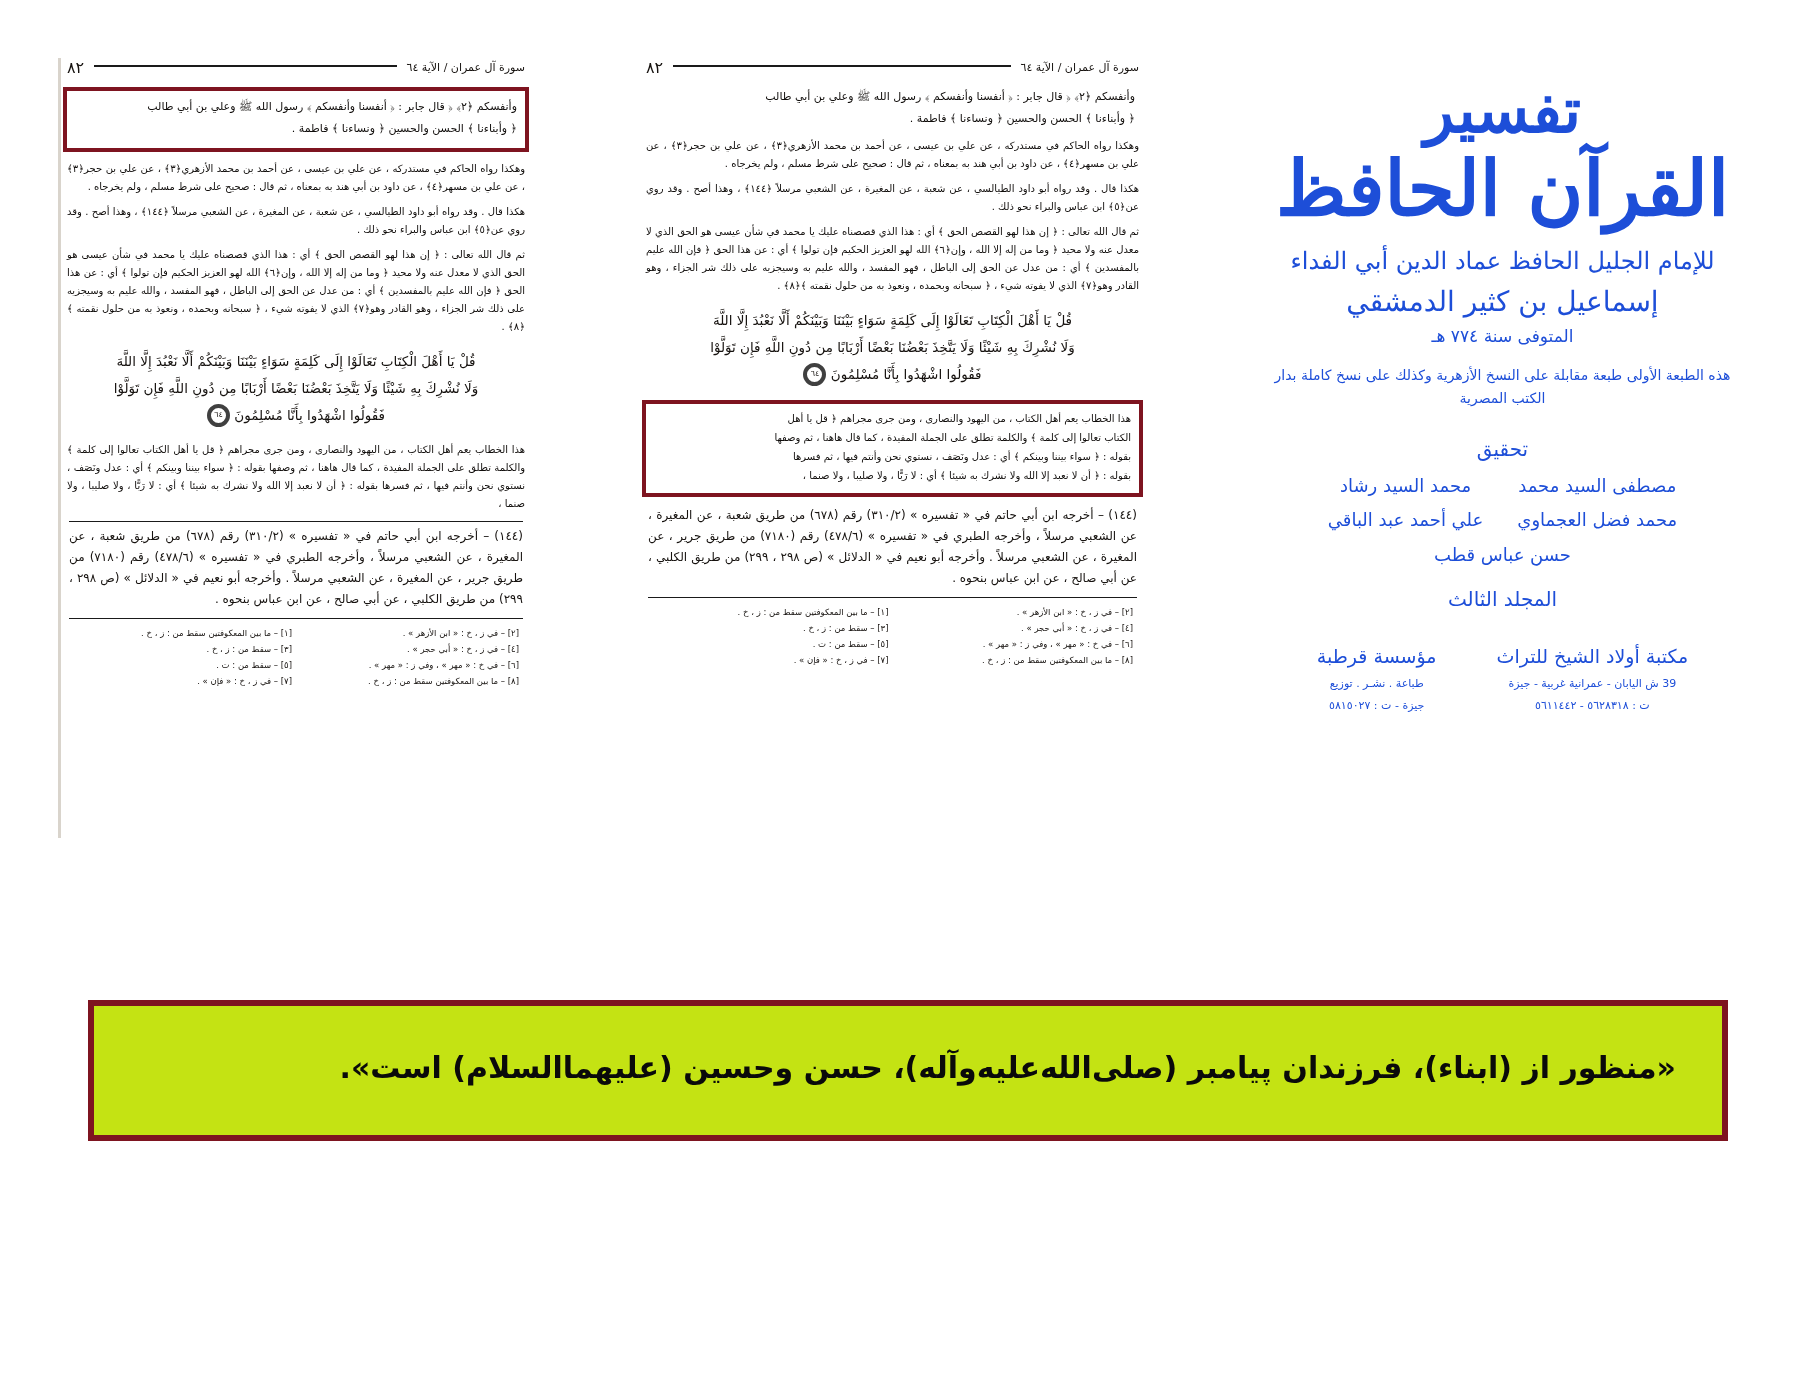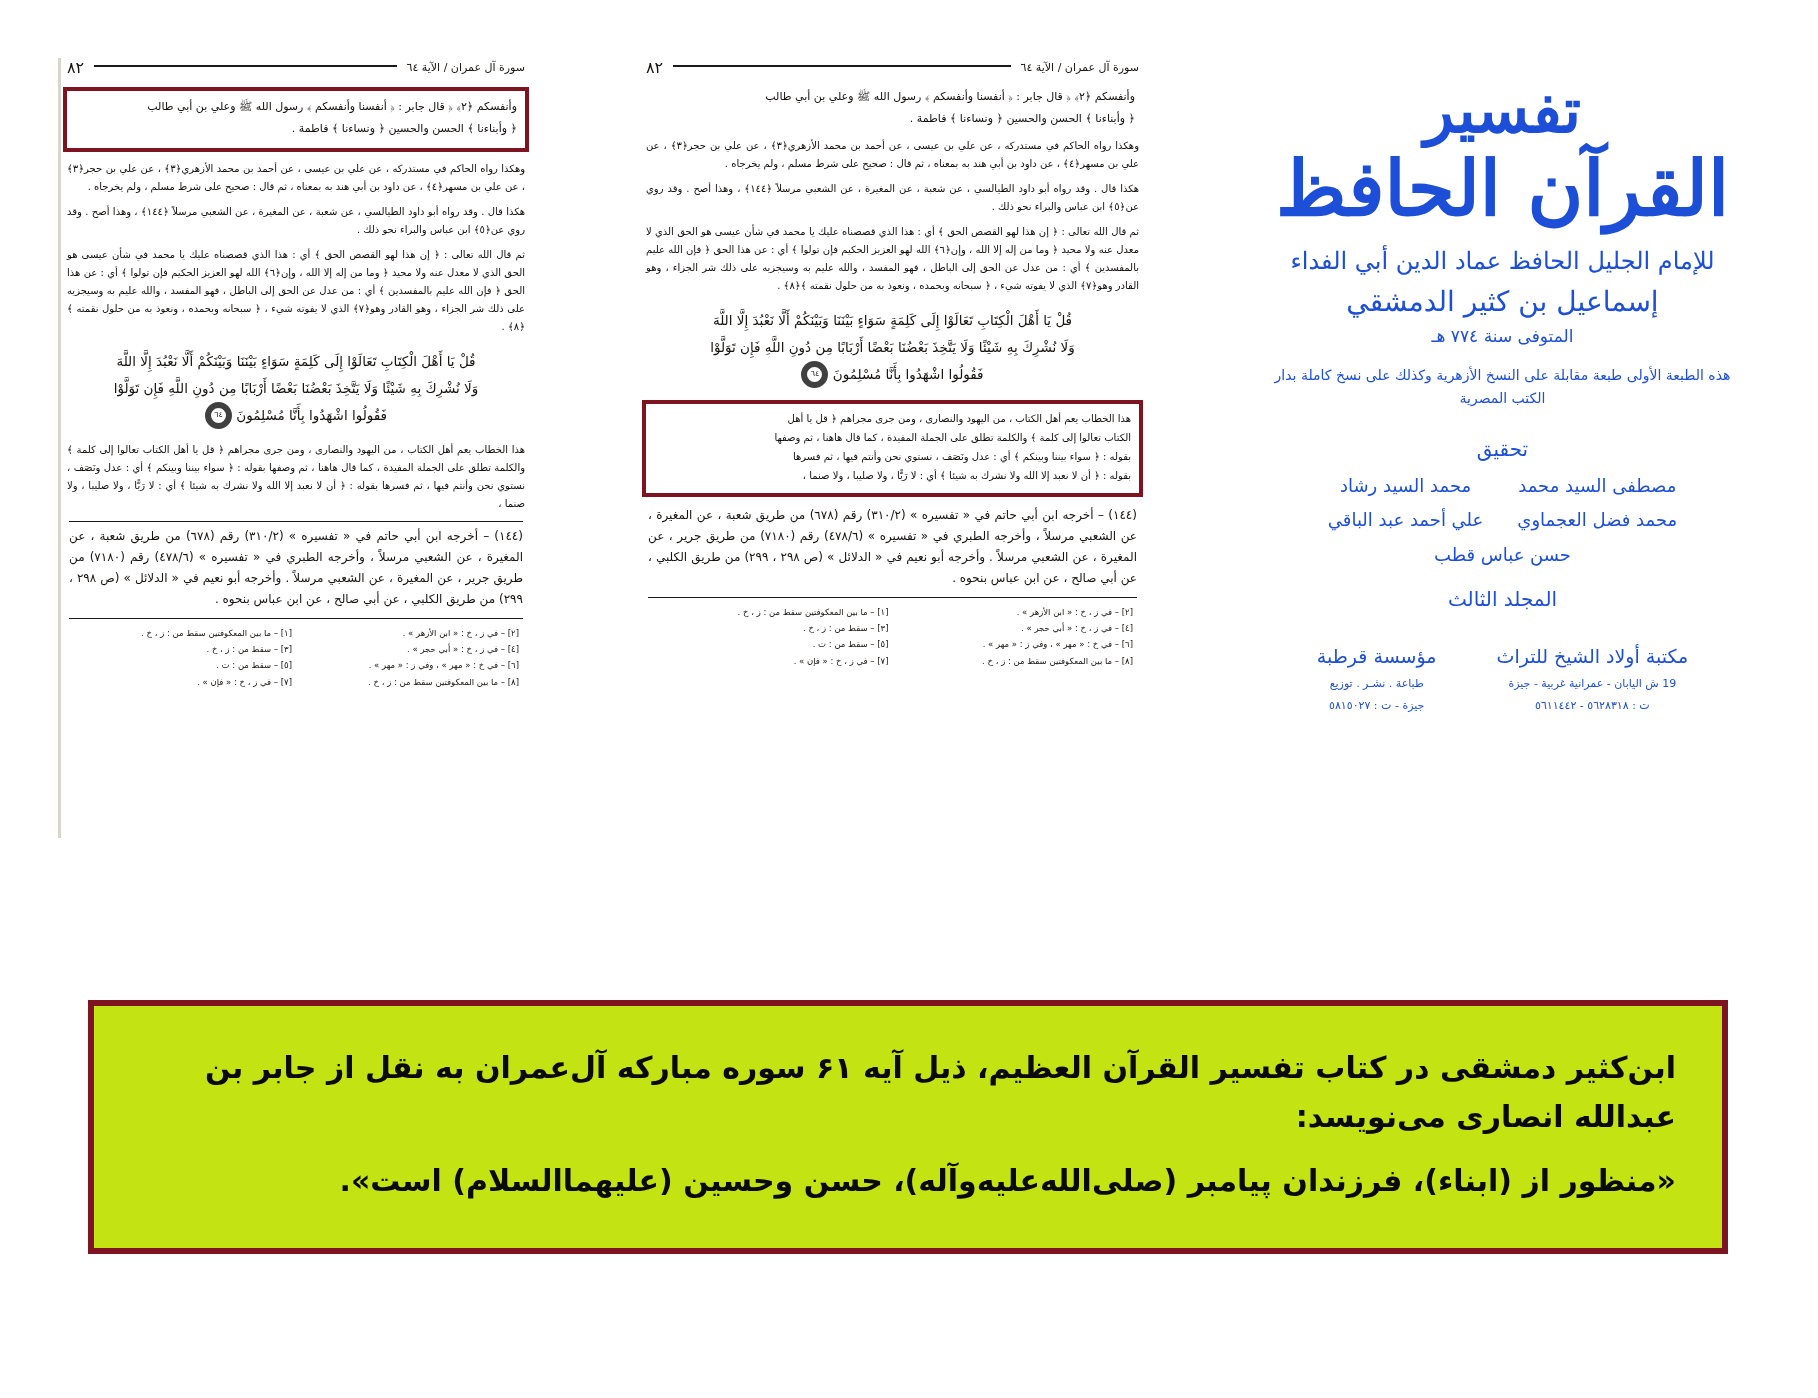--- a/index.html
+++ b/index.html
@@ -81,21 +81,21 @@
 
   .quran-block {
     font-size: 13.5px;
     line-height: 2.0;
     text-align: center;
     margin: 12px 10px;
     letter-spacing: 0.5px;
   }
   .quran-block .ayah-mark {
     display: inline-block;
-    border: 6px solid #404040;
+    border: 4px solid #404040;
     border-radius: 50%;
     width: 15px; height: 15px;
     line-height: 14px;
     font-size: 8px;
     text-align: center;
     vertical-align: middle;
   }
 
   .foot-sep {
     border-top: 1.5px solid #1a1a1a;
@@ -349,28 +349,27 @@
         <div>علي أحمد عبد الباقي</div>
       </div>
     </div>
     <div class="editor-extra">حسن عباس قطب</div>
 
     <div class="vol">المجلد الثالث</div>
 
     <div class="publishers">
       <div class="pub">
         <div class="pub-name">مكتبة أولاد الشيخ للتراث</div>
-        <div class="pub-addr">19 ش اليابان - عمرانية غربية - جيزة</div>
+        <div class="pub-addr">39 ش اليابان - عمرانية غربية - جيزة</div>
         <div class="pub-addr">ت : ٥٦٢٨٣١٨ - ٥٦١١٤٤٢</div>
       </div>
       <div class="pub">
         <div class="pub-name">مؤسسة قرطبة</div>
         <div class="pub-addr">طباعة . نشـر . توزيع</div>
         <div class="pub-addr">جيزة - ت : ٥٨١٥٠٢٧</div>
       </div>
     </div>
   </div>
 </div>
 
 <div class="caption">
-  <p>ابن‌کثیر دمشقی در کتاب تفسیر القرآن العظیم، ذیل آیه ۶۱ سوره مبارکه آل‌عمران  به نقل از جابر بن عبدالله انصاری می‌نویسد:</p>
   <p>«منظور از (ابناء)، فرزندان پیامبر (صلی‌الله‌علیه‌وآله)، حسن وحسین (علیهماالسلام) است».</p>
 </div>
 
 </body></html>

